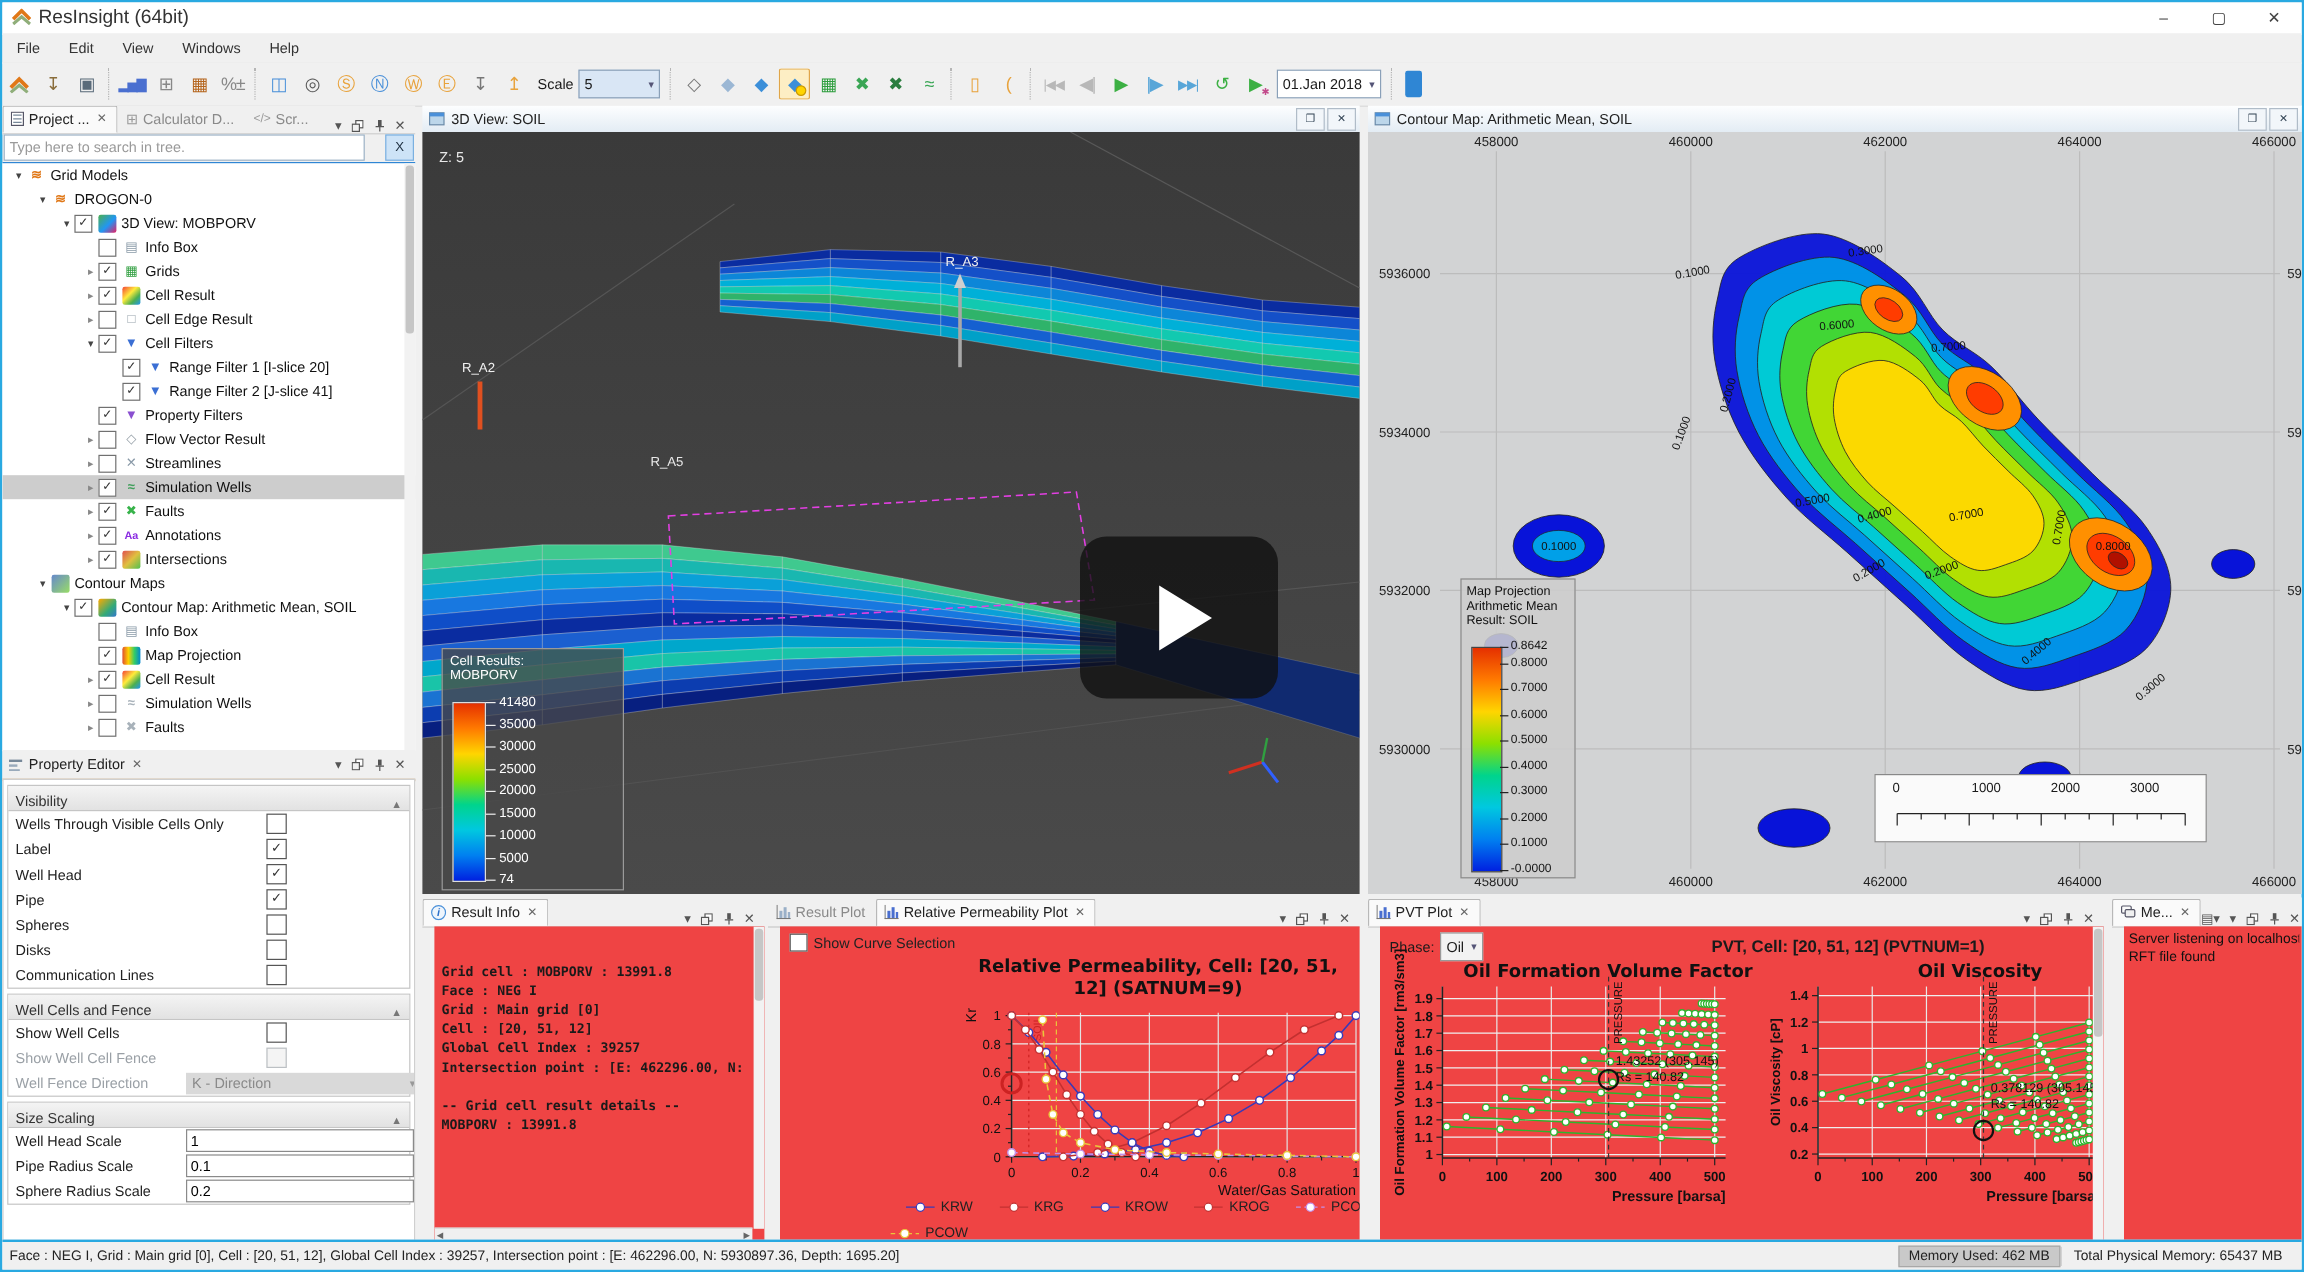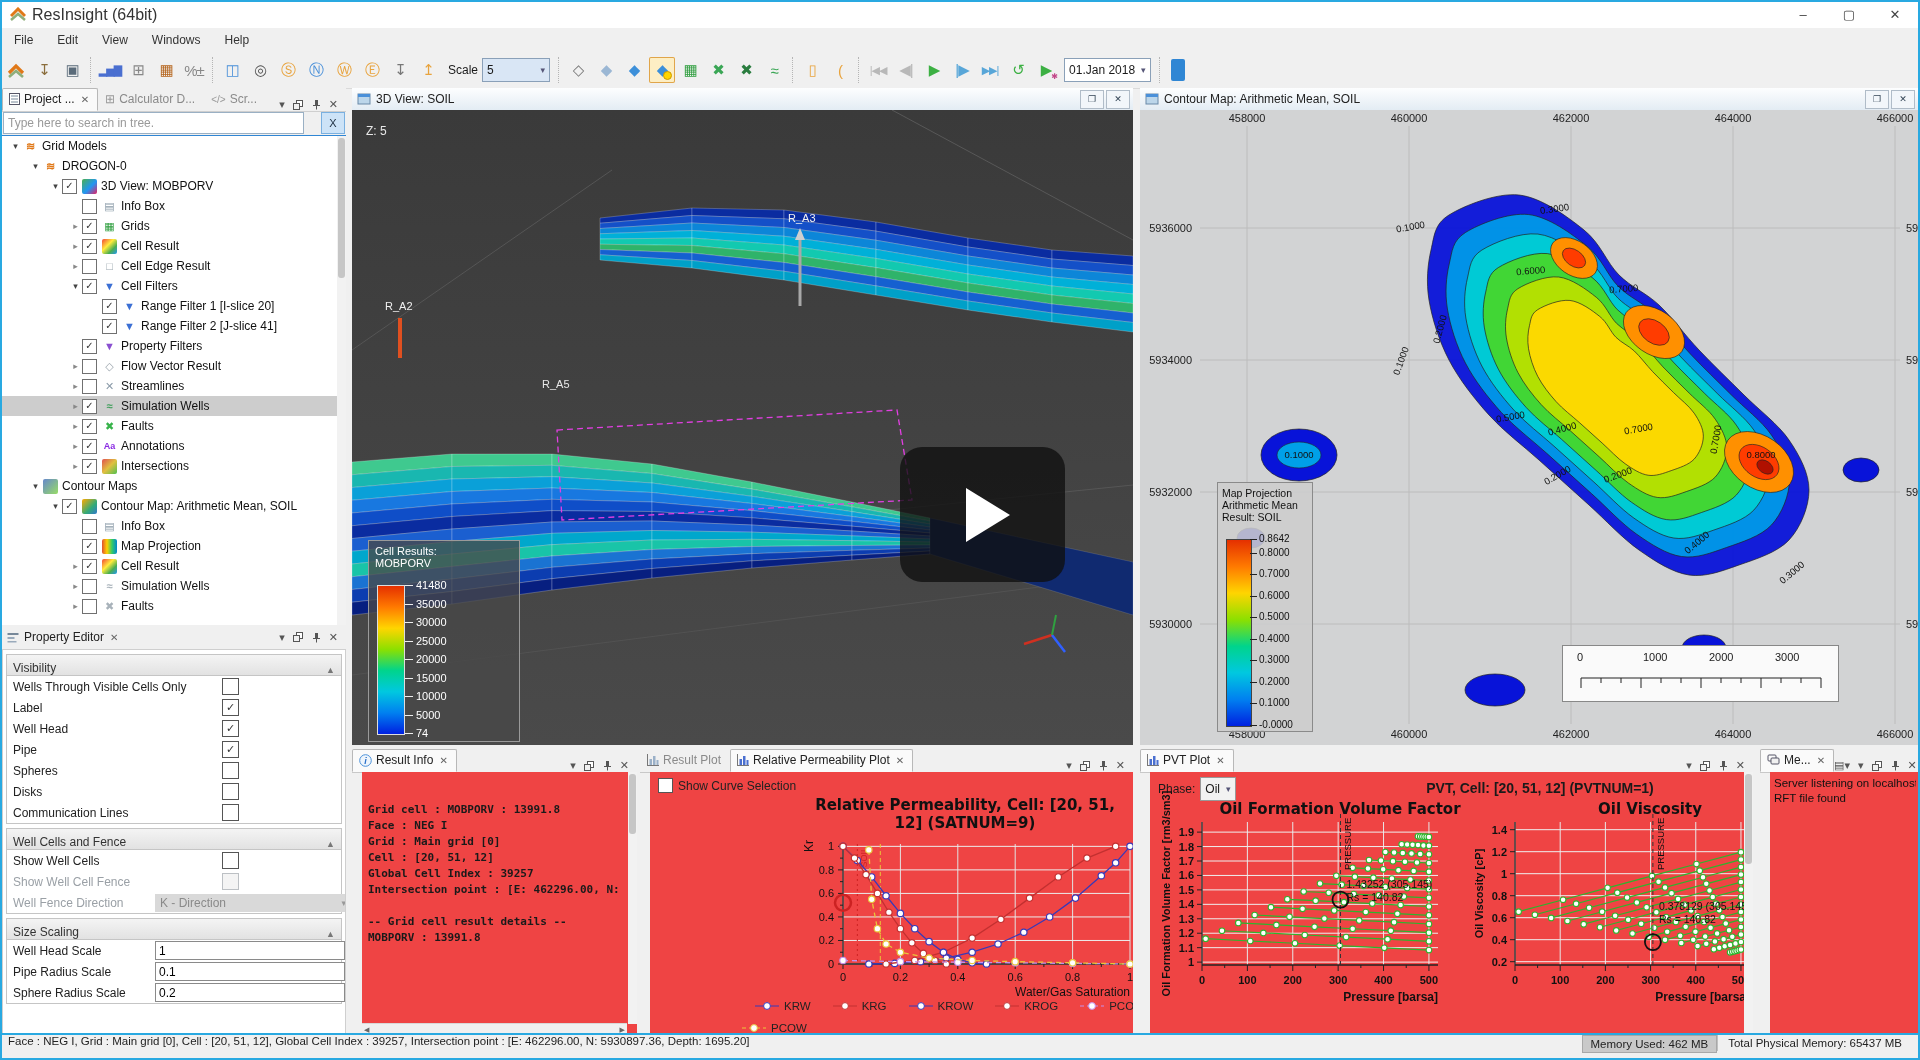--- a/index.html
+++ b/index.html
@@ -115,21 +115,21 @@
                    font-size:11px;font-weight:600;color:#1a1a1a;line-height:16px;white-space:pre;}
   .hscroll{position:absolute;left:0;right:10px;bottom:0;height:11px;background:#f0f0f0;border-top:1px solid #d8d8d8;
            display:flex;justify-content:space-between;align-items:center;font-size:7px;color:#666;padding:0 2px;}
   .ckbox{display:inline-flex;align-items:center;gap:5px;font-size:12px;color:#222;}
   .ckbox .box{width:13px;height:13px;border:1px solid #555;background:#fff;}
   .charttitle{position:absolute;font-weight:bold;font-size:15px;color:#111;text-align:center;
               font-family:"DejaVu Sans",sans-serif;}
   .legendrow{position:absolute;display:flex;gap:22px;font-size:11.5px;color:#222;align-items:center;}
   .legendrow .litem{display:inline-flex;align-items:center;gap:5px;}
   .statusbar{position:absolute;left:2px;right:2px;bottom:2px;height:23px;background:#f0f0f0;
-             border-top:2px solid #29a9e1;display:flex;align-items:flex-start;font-size:11.5px;color:#222;}
+             border-top:2px solid #29a9e1;display:flex;align-items:center;font-size:11.5px;color:#222;}
   .statusbar .lefttext{margin-left:6px;}
   .statusbar .memseg{margin-left:auto;background:#c9c9c9;border:1px solid #a8a8a8;padding:2px 8px;}
   .statusbar .totmem{padding:2px 10px;border-left:1px solid #c0c0c0;margin-right:6px;}
   svg text{font-family:"Liberation Sans",sans-serif;}
 </style>
 </head>
 <body>
 
 <div class="app">
 

